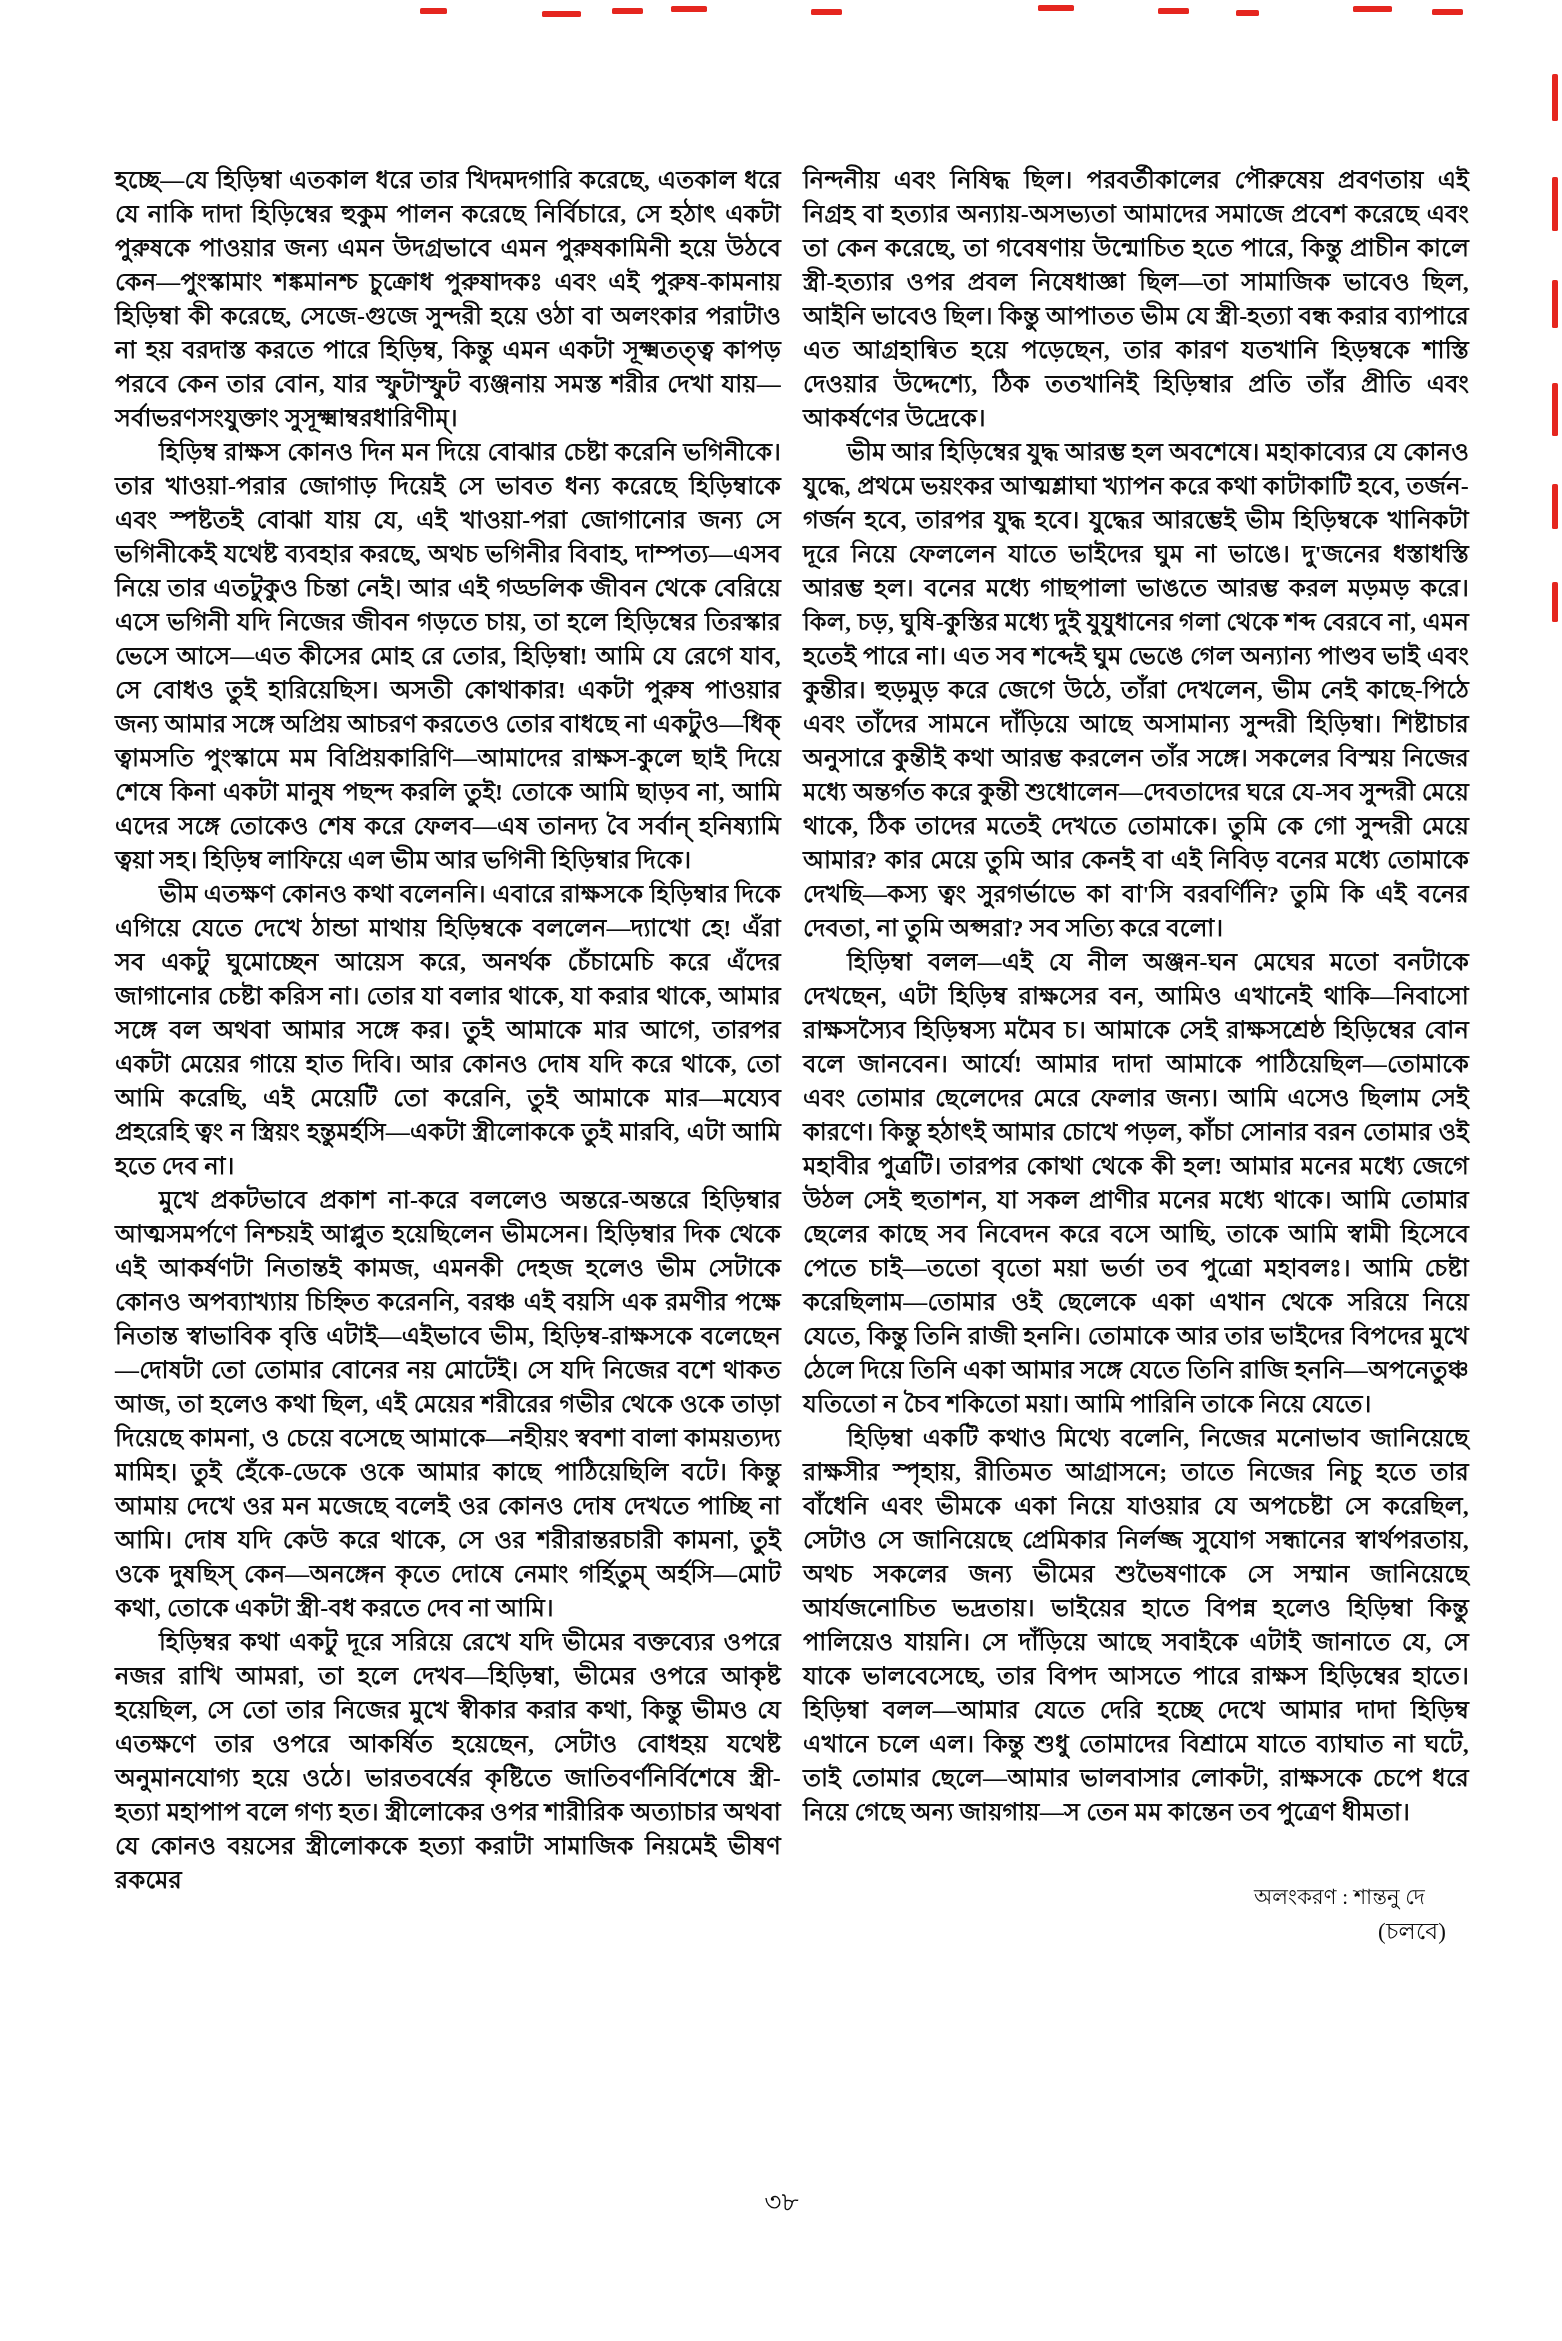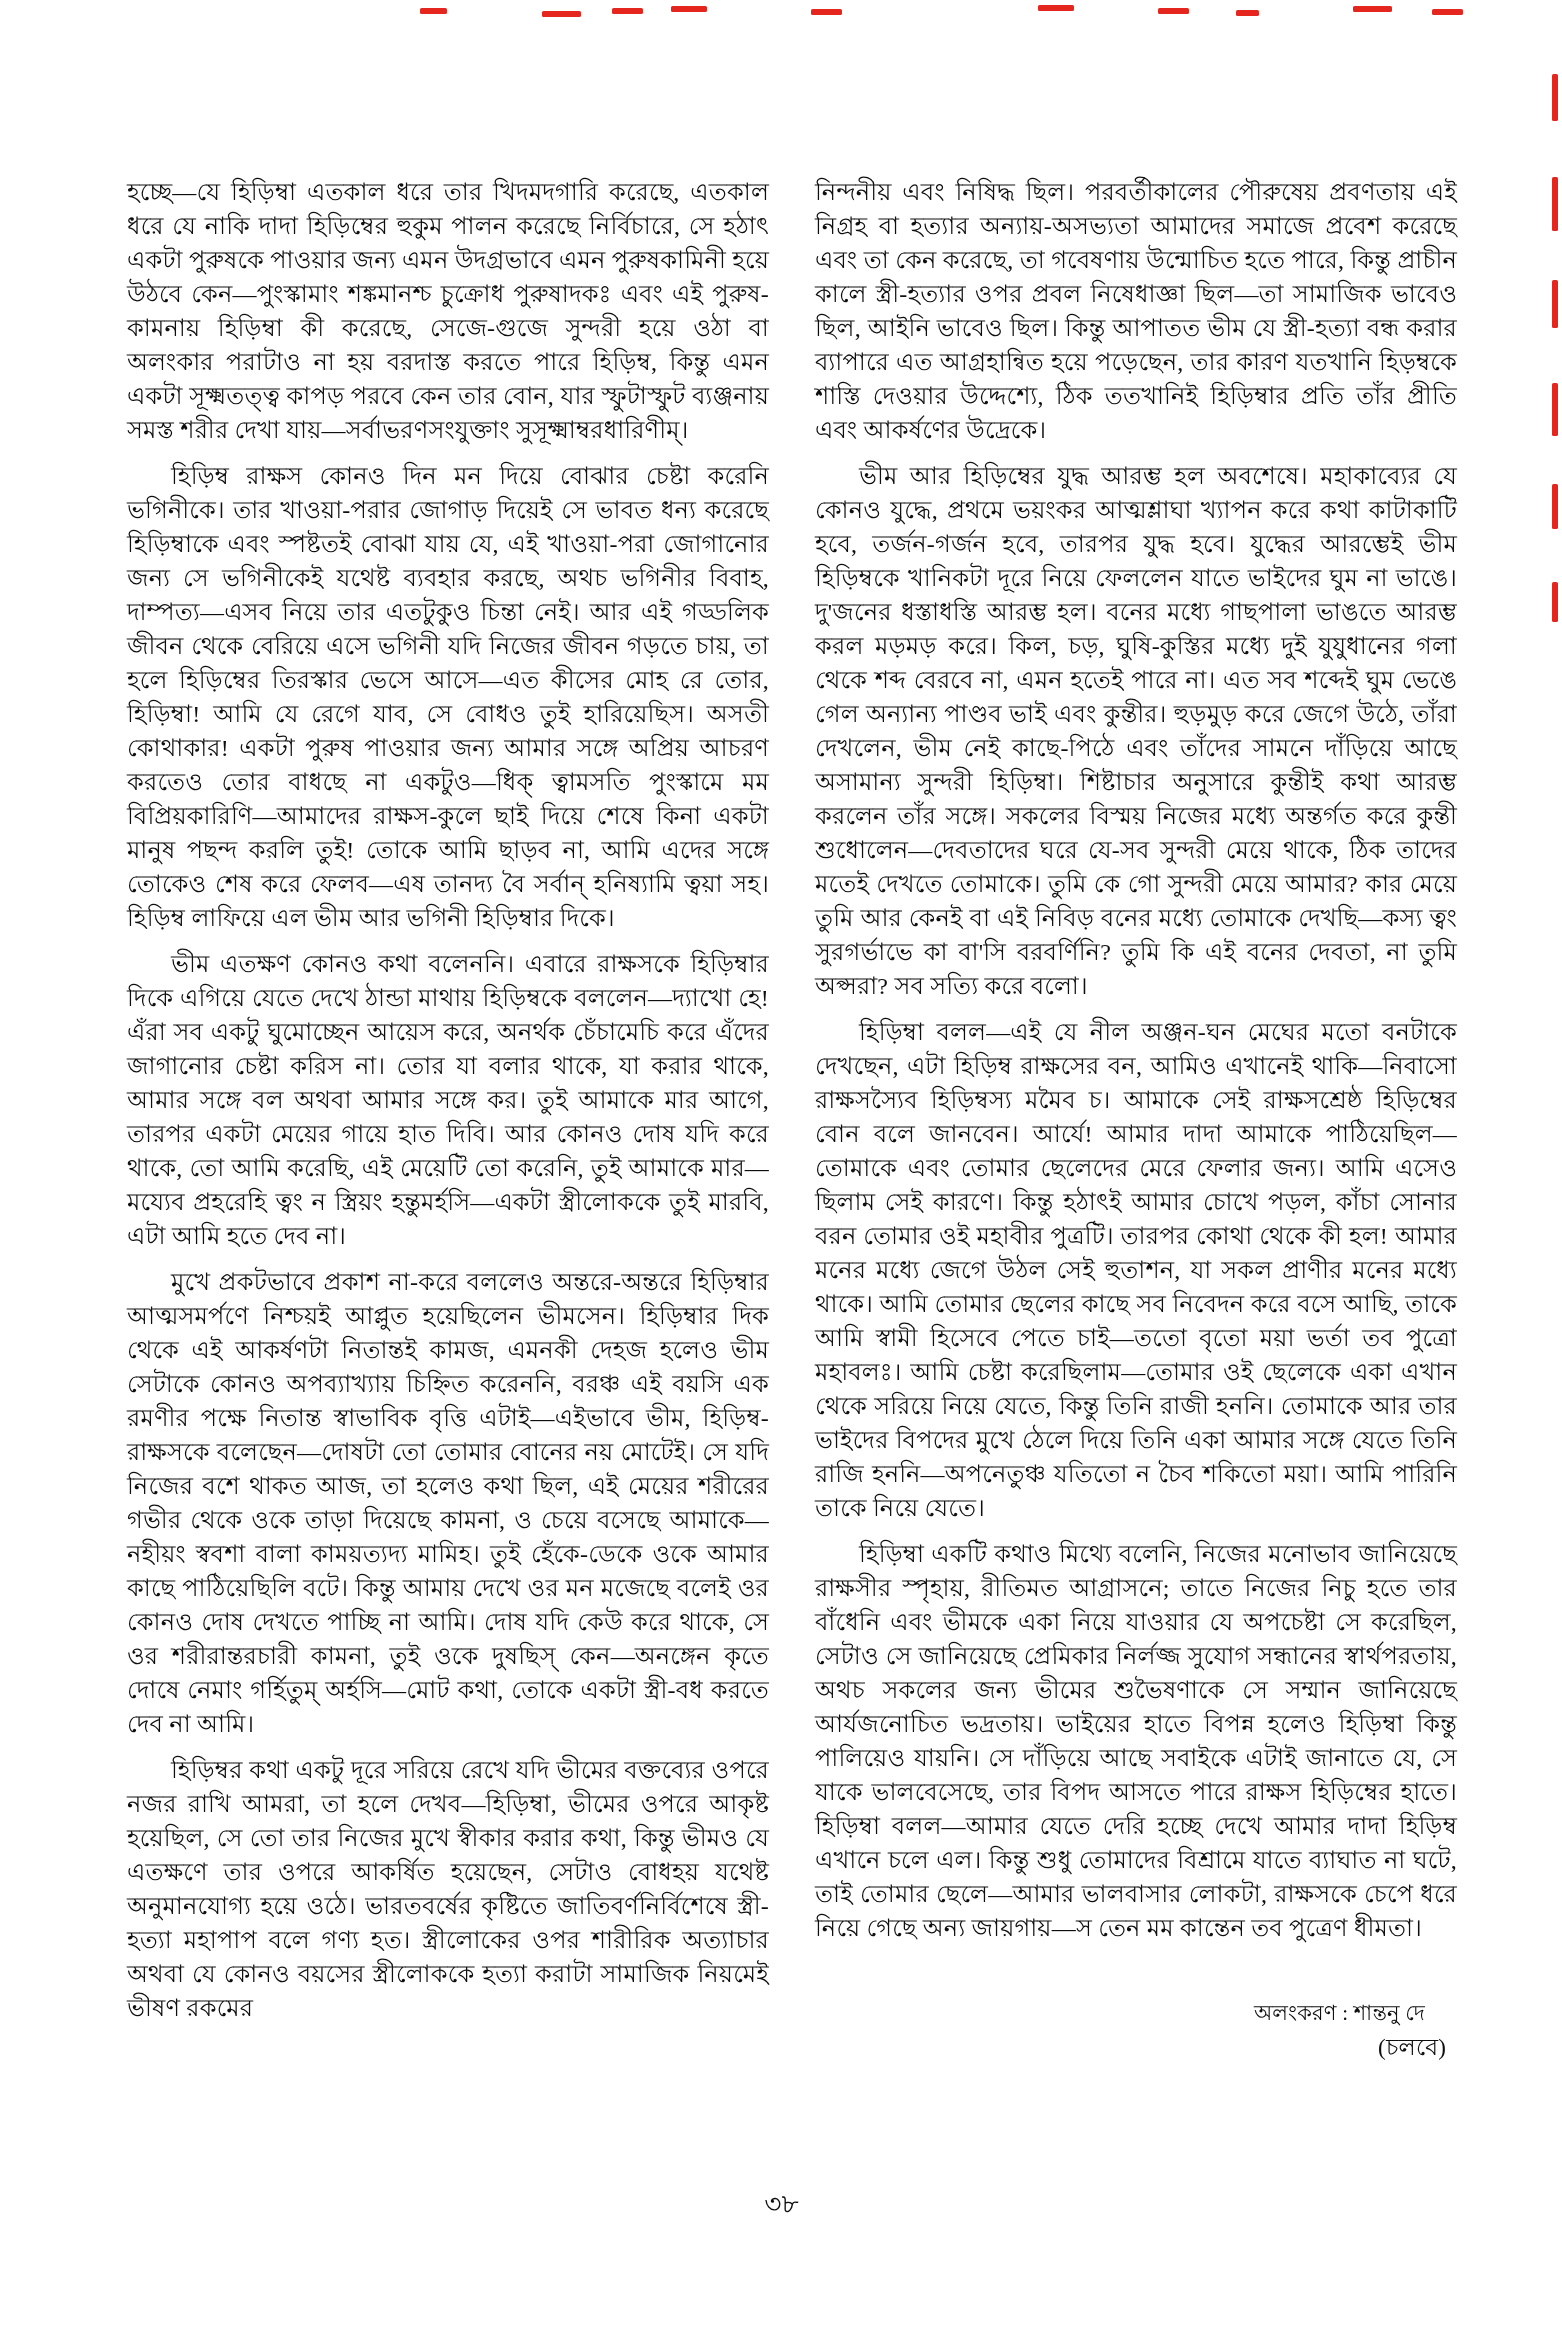--- a/index.html
+++ b/index.html
@@ -21,21 +21,21 @@
     display: flex;
     gap: 22px;
   }
   .column {
     width: 666px;
     font-size: 24px;
     line-height: 34px;
     text-align: justify;
     letter-spacing: 0.2px;
   }
-  .column p.para { margin: 12px; }
+  .column p.para { margin: 0; font-weight: bold; }
   .column p.indent { text-indent: 44px; }
   .credit-line {
     margin-top: 51px;
     text-align: right;
     padding-right: 44px;
     font-size: 21px;
     line-height: 34px;
   }
   .continued-line {
     text-align: right;
@@ -45,20 +45,21 @@
   }
   .page-number {
     position: absolute;
     left: 0;
     right: 0;
     top: 2189px;
     text-align: center;
     font-size: 26.5px;
     line-height: 31px;
     color: #0e0e0e;
+    font-family: Liberation Mono, monospace;
   }
   .proof-mark { position: absolute; border-radius: 1.6px; }
 </style>
 </head>
 <body>
 
 <div class="page">
   <div id="proof-marks">
       <div class="proof-mark" style="left: 420px; top: 7.8px; width: 26.5px; height: 6.2px; background: rgb(229, 38, 31);"></div>
       <div class="proof-mark" style="left: 542px; top: 11px; width: 39px; height: 6.2px; background: rgb(229, 38, 31);"></div>

